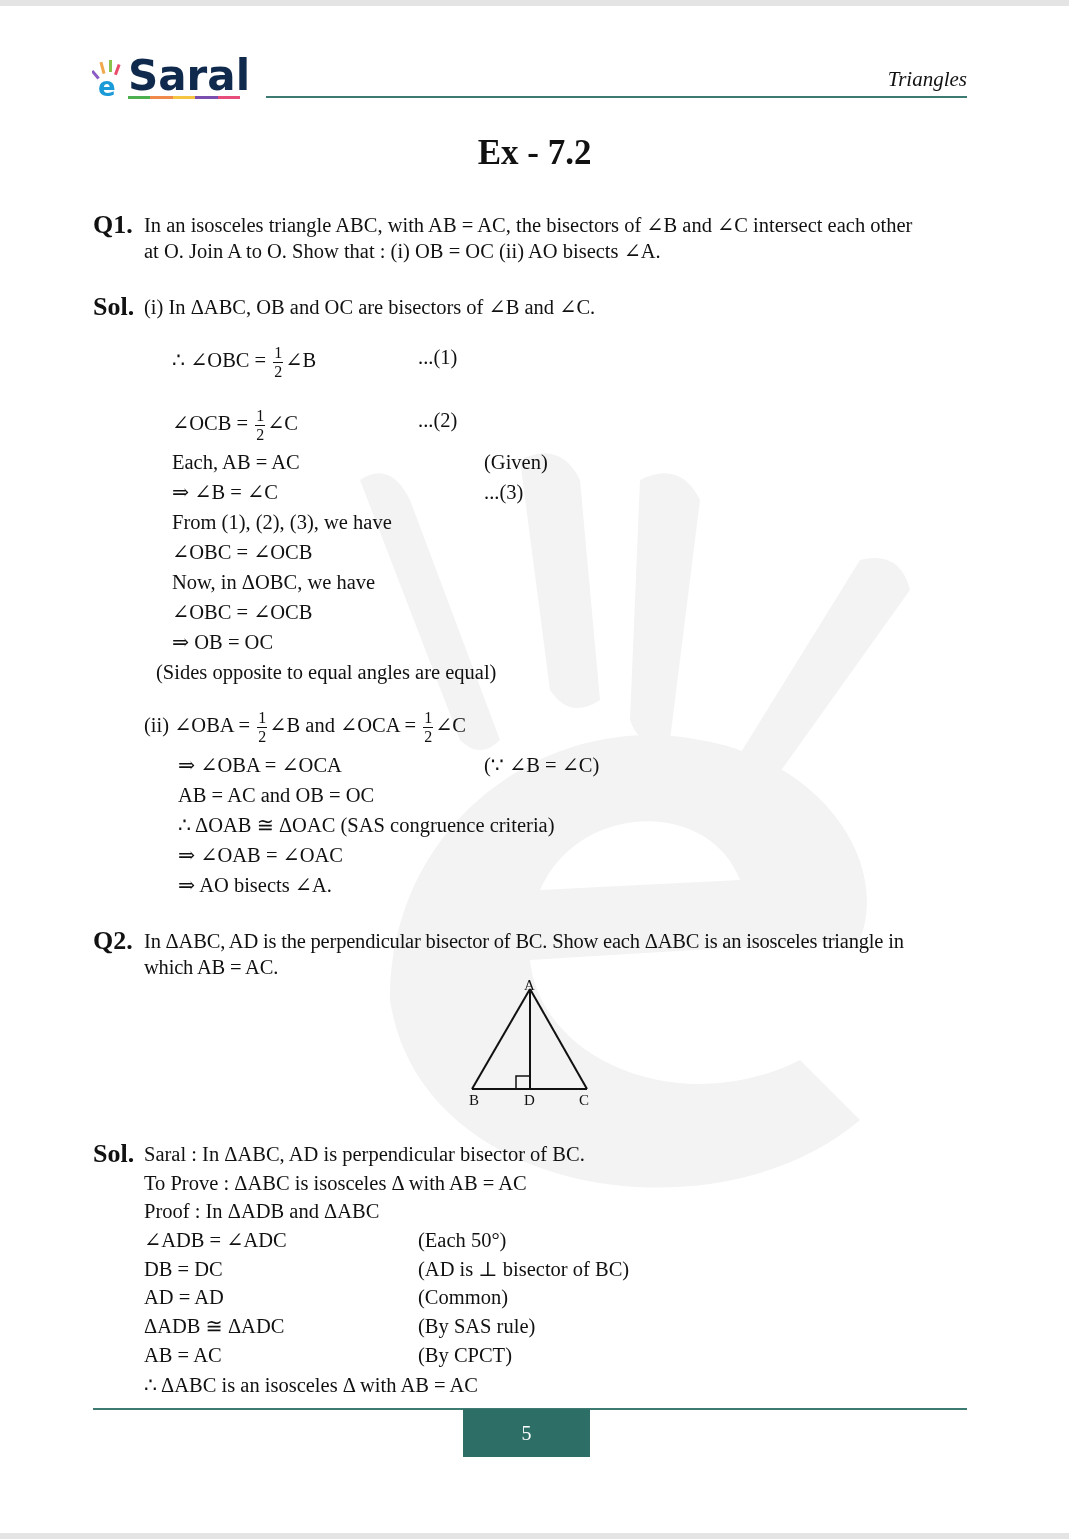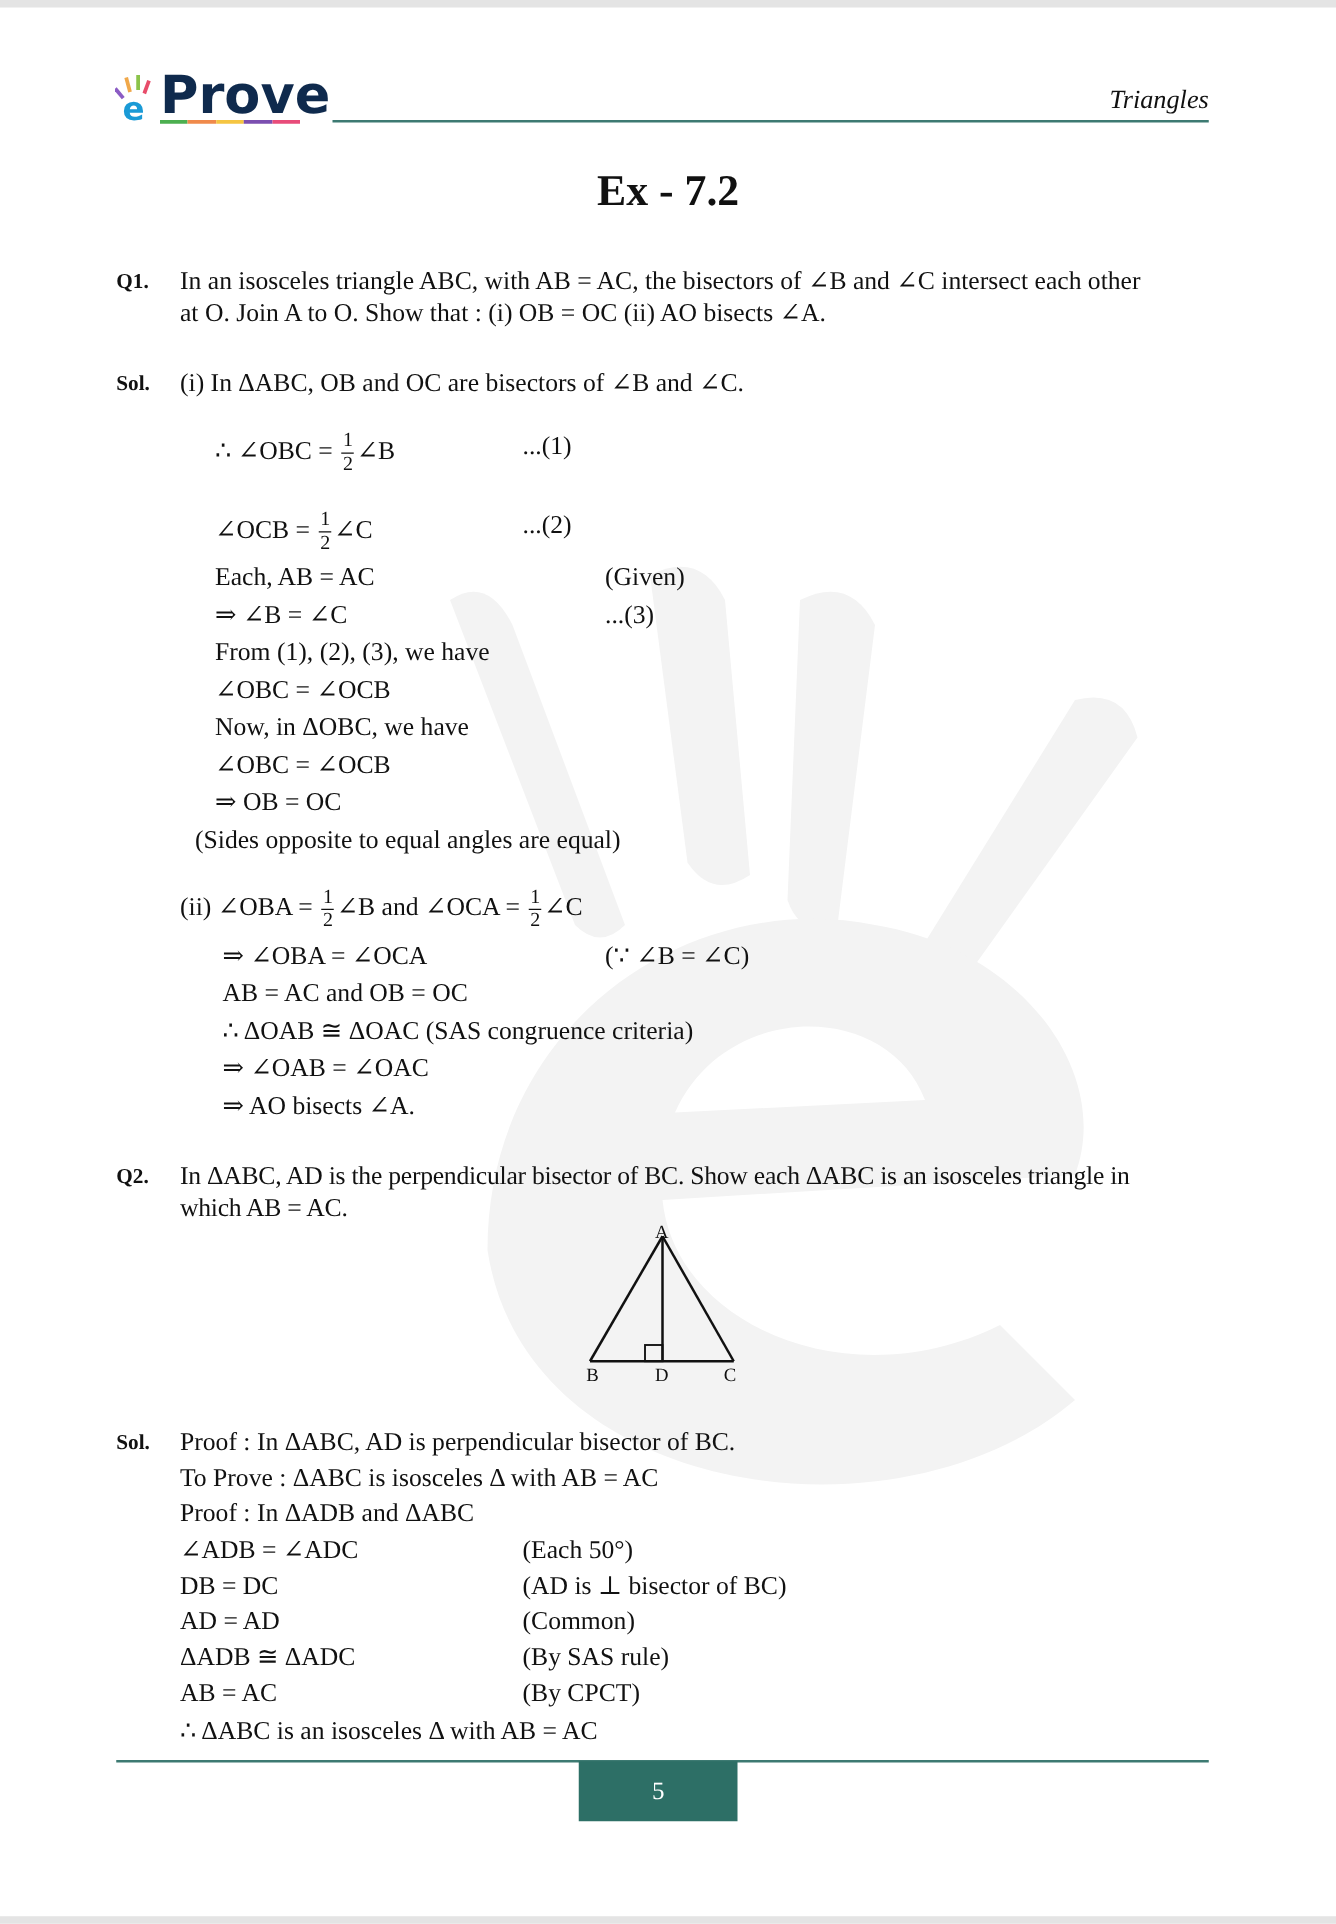--- a/index.html
+++ b/index.html
@@ -20,21 +20,21 @@
   .logo-text { position:absolute; left:128px; top:52px; font-family:"DejaVu Sans", sans-serif; font-weight:bold;
     font-size:42px; color:#0f2a4d; letter-spacing:0px; line-height:48px; }
   .logo-underline { position:absolute; left:128px; top:96px; height:3px; width:112px; display:flex; }
   .logo-underline span { flex:1; height:3px; }
   .header-title { position:absolute; right:102px; top:67px; font-size:21px;font-style:italic; }
   .header-rule { position:absolute; left:266px; top:96px; width:701px; height:2px; background:#3d7a72; }
 
   .ex-title { position:absolute; left:0; width:1069px; top:133px; text-align:center; font-weight:bold; font-size:35px; }
 
   .line { position:absolute; font-size:20.5px; white-space:nowrap; line-height:26px; }
-  .label { position:absolute; font-weight:bold; font-size:17px; line-height:26px; }
+  .label { position:absolute; font-weight:bold; font-size:26px; line-height:26px; }
   .q2 { font-size:20.5px; letter-spacing:-0.2px; }
 
   .frac { display:inline-block; vertical-align:middle; text-align:center; font-size:16px; line-height:18px; margin:0 2px; }
   .frac .num { display:block; border-bottom:1px solid #111; padding:0 1px; }
   .frac .den { display:block; }
 
   .diagram { position:absolute; left:465px; top:975px; width:140px; height:135px; }
 
   .foot-rule { position:absolute; left:93px; top:1408px; width:874px; height:2px; background:#3d7a72; }
   .page-box { position:absolute; left:463px; top:1409px; width:127px; height:48px; background:#2d6f66;
@@ -55,21 +55,21 @@
   </g>
 </svg>
 
 <svg class="logo" width="40" height="44" viewBox="0 0 40 44">
   <rect x="2" y="14" width="3" height="10" fill="#8b5cc4" transform="rotate(-40 3 19)"></rect>
   <rect x="9" y="6" width="3" height="12" fill="#f0a84a" transform="rotate(-15 10 12)"></rect>
   <rect x="17" y="4" width="3" height="12" fill="#8bc34a"></rect>
   <rect x="24" y="8" width="3" height="11" fill="#e84c6a" transform="rotate(20 25 13)"></rect>
   <text x="6" y="40" font-family="DejaVu Sans, sans-serif" font-weight="bold" font-size="26" fill="#1a9ad6">e</text>
 </svg>
-<div class="logo-text">Prove</div>
+<div class="logo-text">Saral</div>
 <div class="logo-underline">
   <span style="background:#4caf50"></span>
     <span style="background:#f08a4b"></span>
     <span style="background:#f5c542"></span>
     <span style="background:#7b4fb0"></span>
     <span style="background:#e84c7a"></span>
 </div>
 <div class="header-title">Triangles</div>
 <div class="header-rule"></div>
 
@@ -128,21 +128,21 @@
   </g>
   <g font-family="Liberation Serif, serif" font-size="15" fill="#111">
     <text x="59" y="15">A</text>
     <text x="4" y="130">B</text>
     <text x="59" y="130">D</text>
     <text x="114" y="130">C</text>
   </g>
 </svg>
 
 <div class="label" style="left:93px;top:1141px">Sol.</div>
-<div class="line" style="left:144px;top:1141px">Proof : In ΔABC, AD is perpendicular bisector of BC.</div>
+<div class="line" style="left:144px;top:1141px">Saral : In ΔABC, AD is perpendicular bisector of BC.</div>
 <div class="line" style="left:144px;top:1170px">To Prove : ΔABC is isosceles Δ with AB = AC</div>
 <div class="line" style="left:144px;top:1198px">Proof : In ΔADB and ΔABC</div>
 
 <div class="line" style="left:144px;top:1227px">∠ADB = ∠ADC</div>
 <div class="line" style="left:418px;top:1227px">(Each 50°)</div>
 <div class="line" style="left:144px;top:1256px">DB = DC</div>
 <div class="line" style="left:418px;top:1256px">(AD is ⊥ bisector of BC)</div>
 <div class="line" style="left:144px;top:1284px">AD = AD</div>
 <div class="line" style="left:418px;top:1284px">(Common)</div>
 <div class="line" style="left:144px;top:1313px">ΔADB ≅ ΔADC</div>

